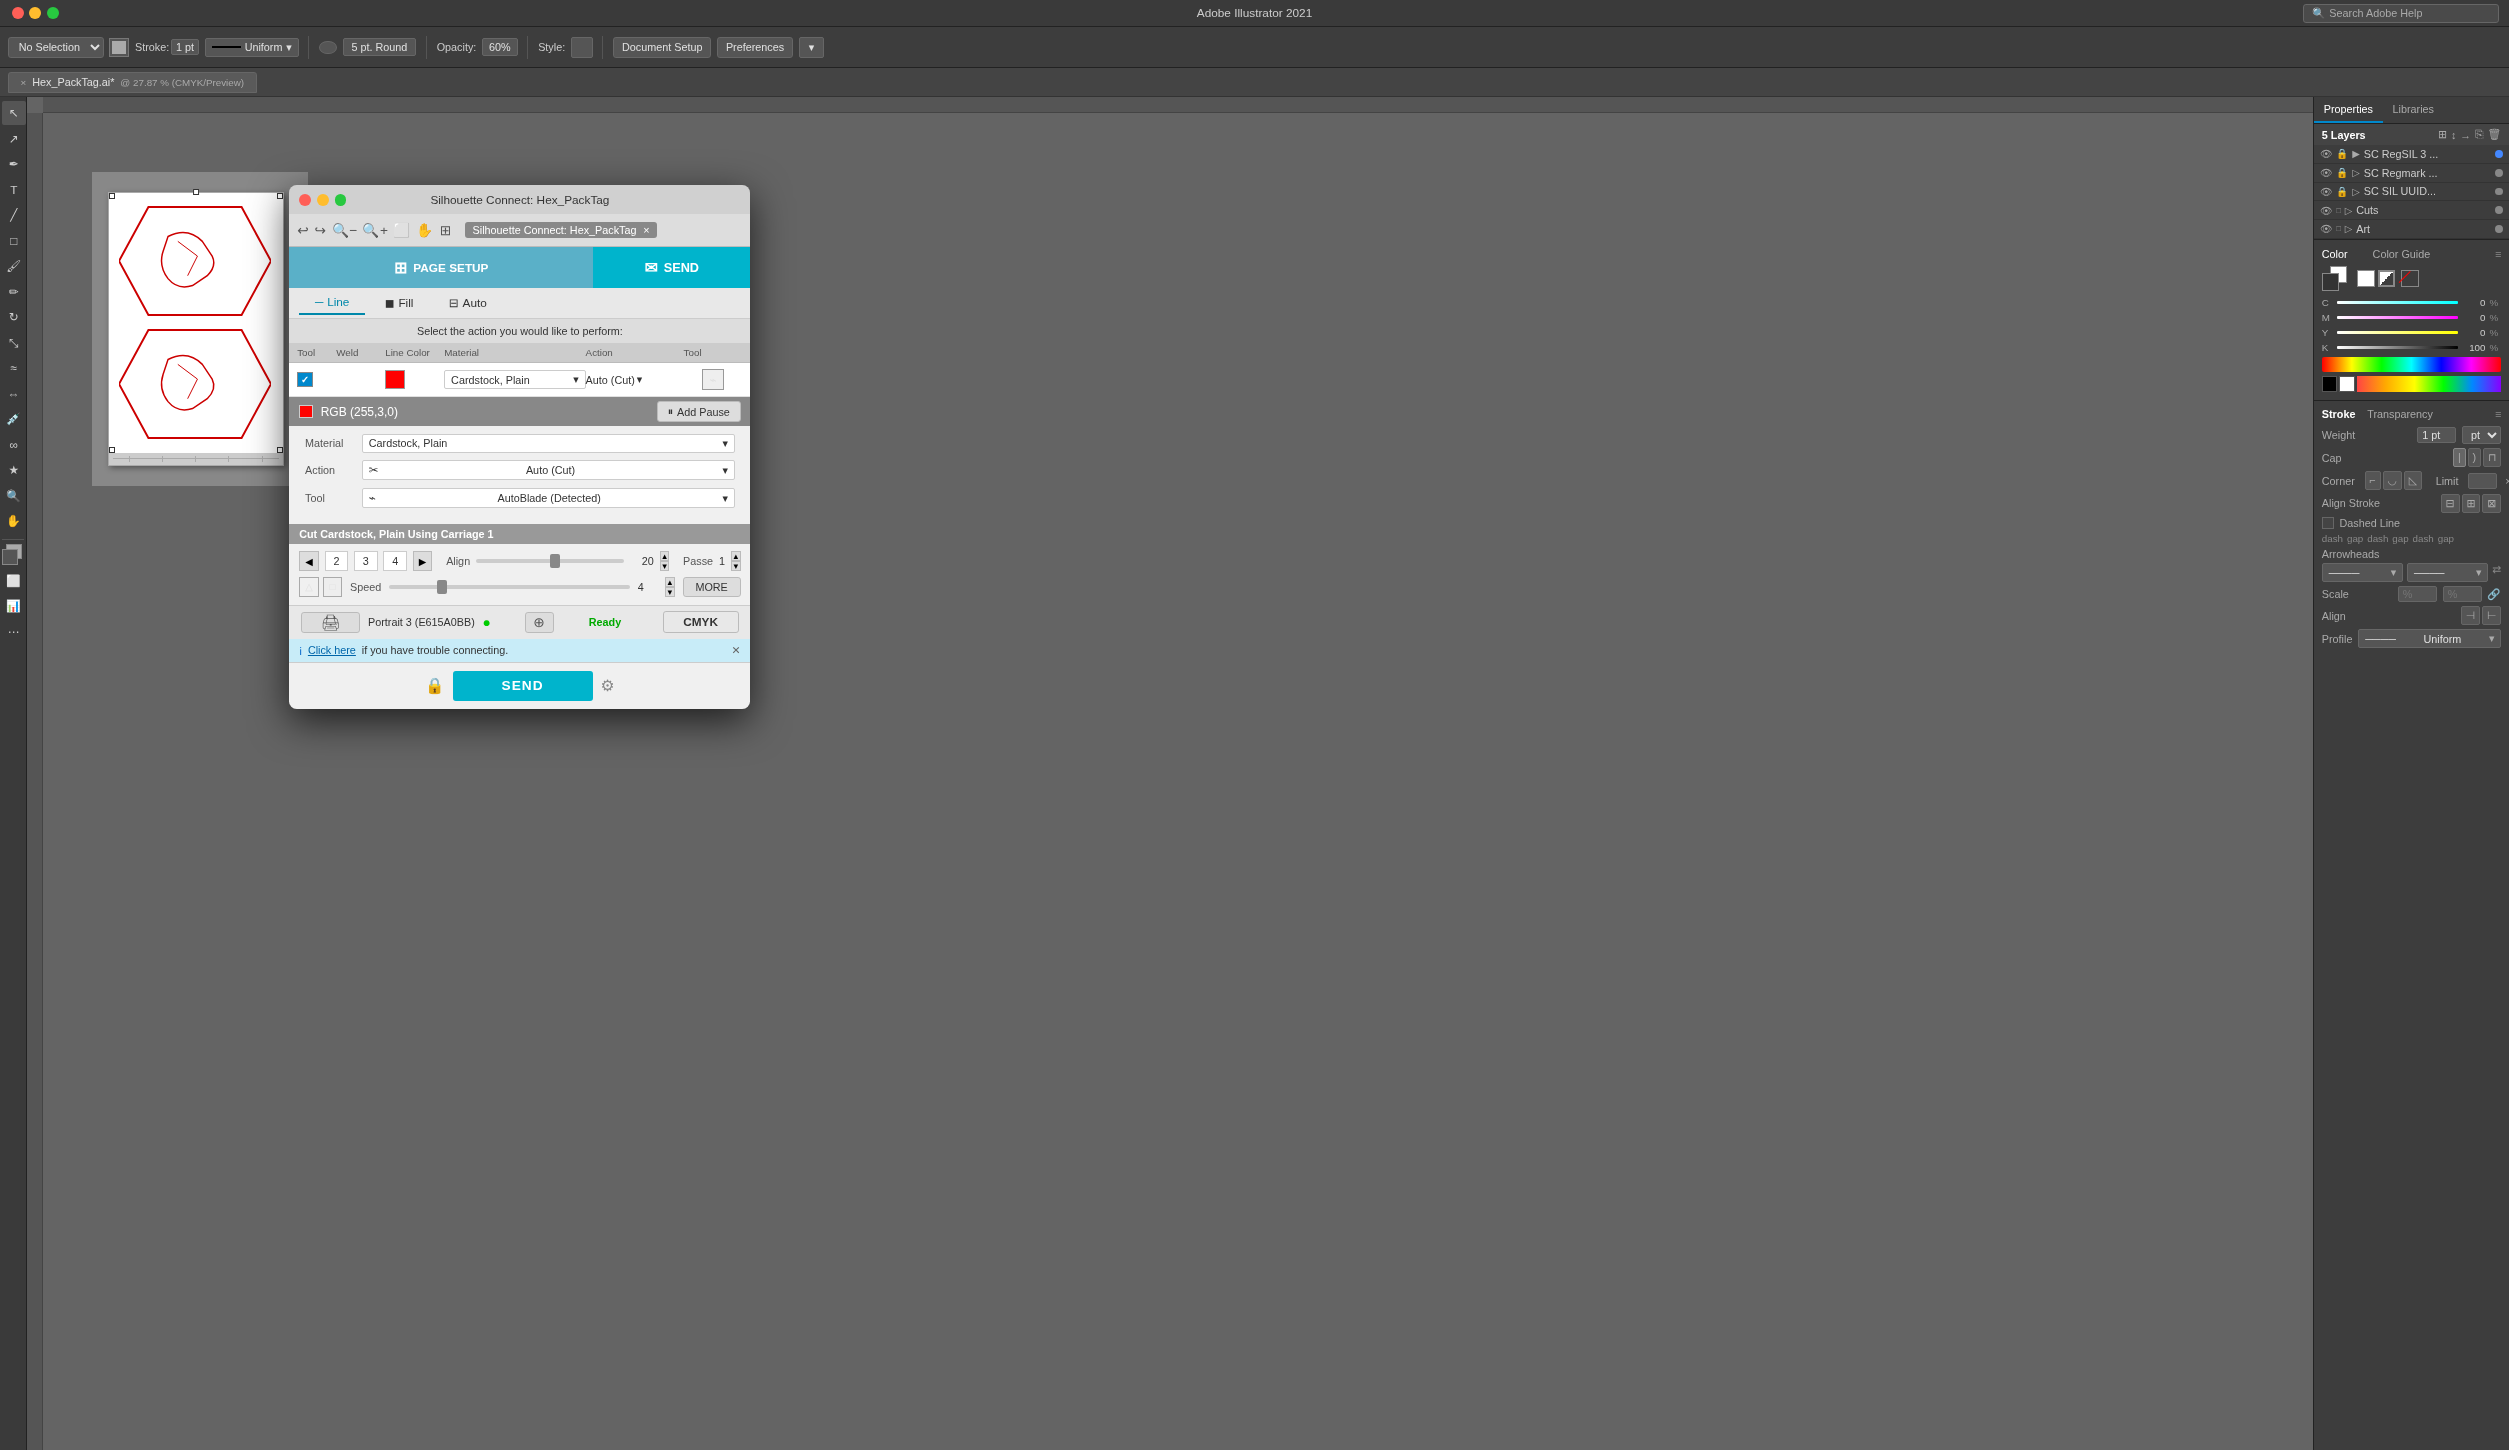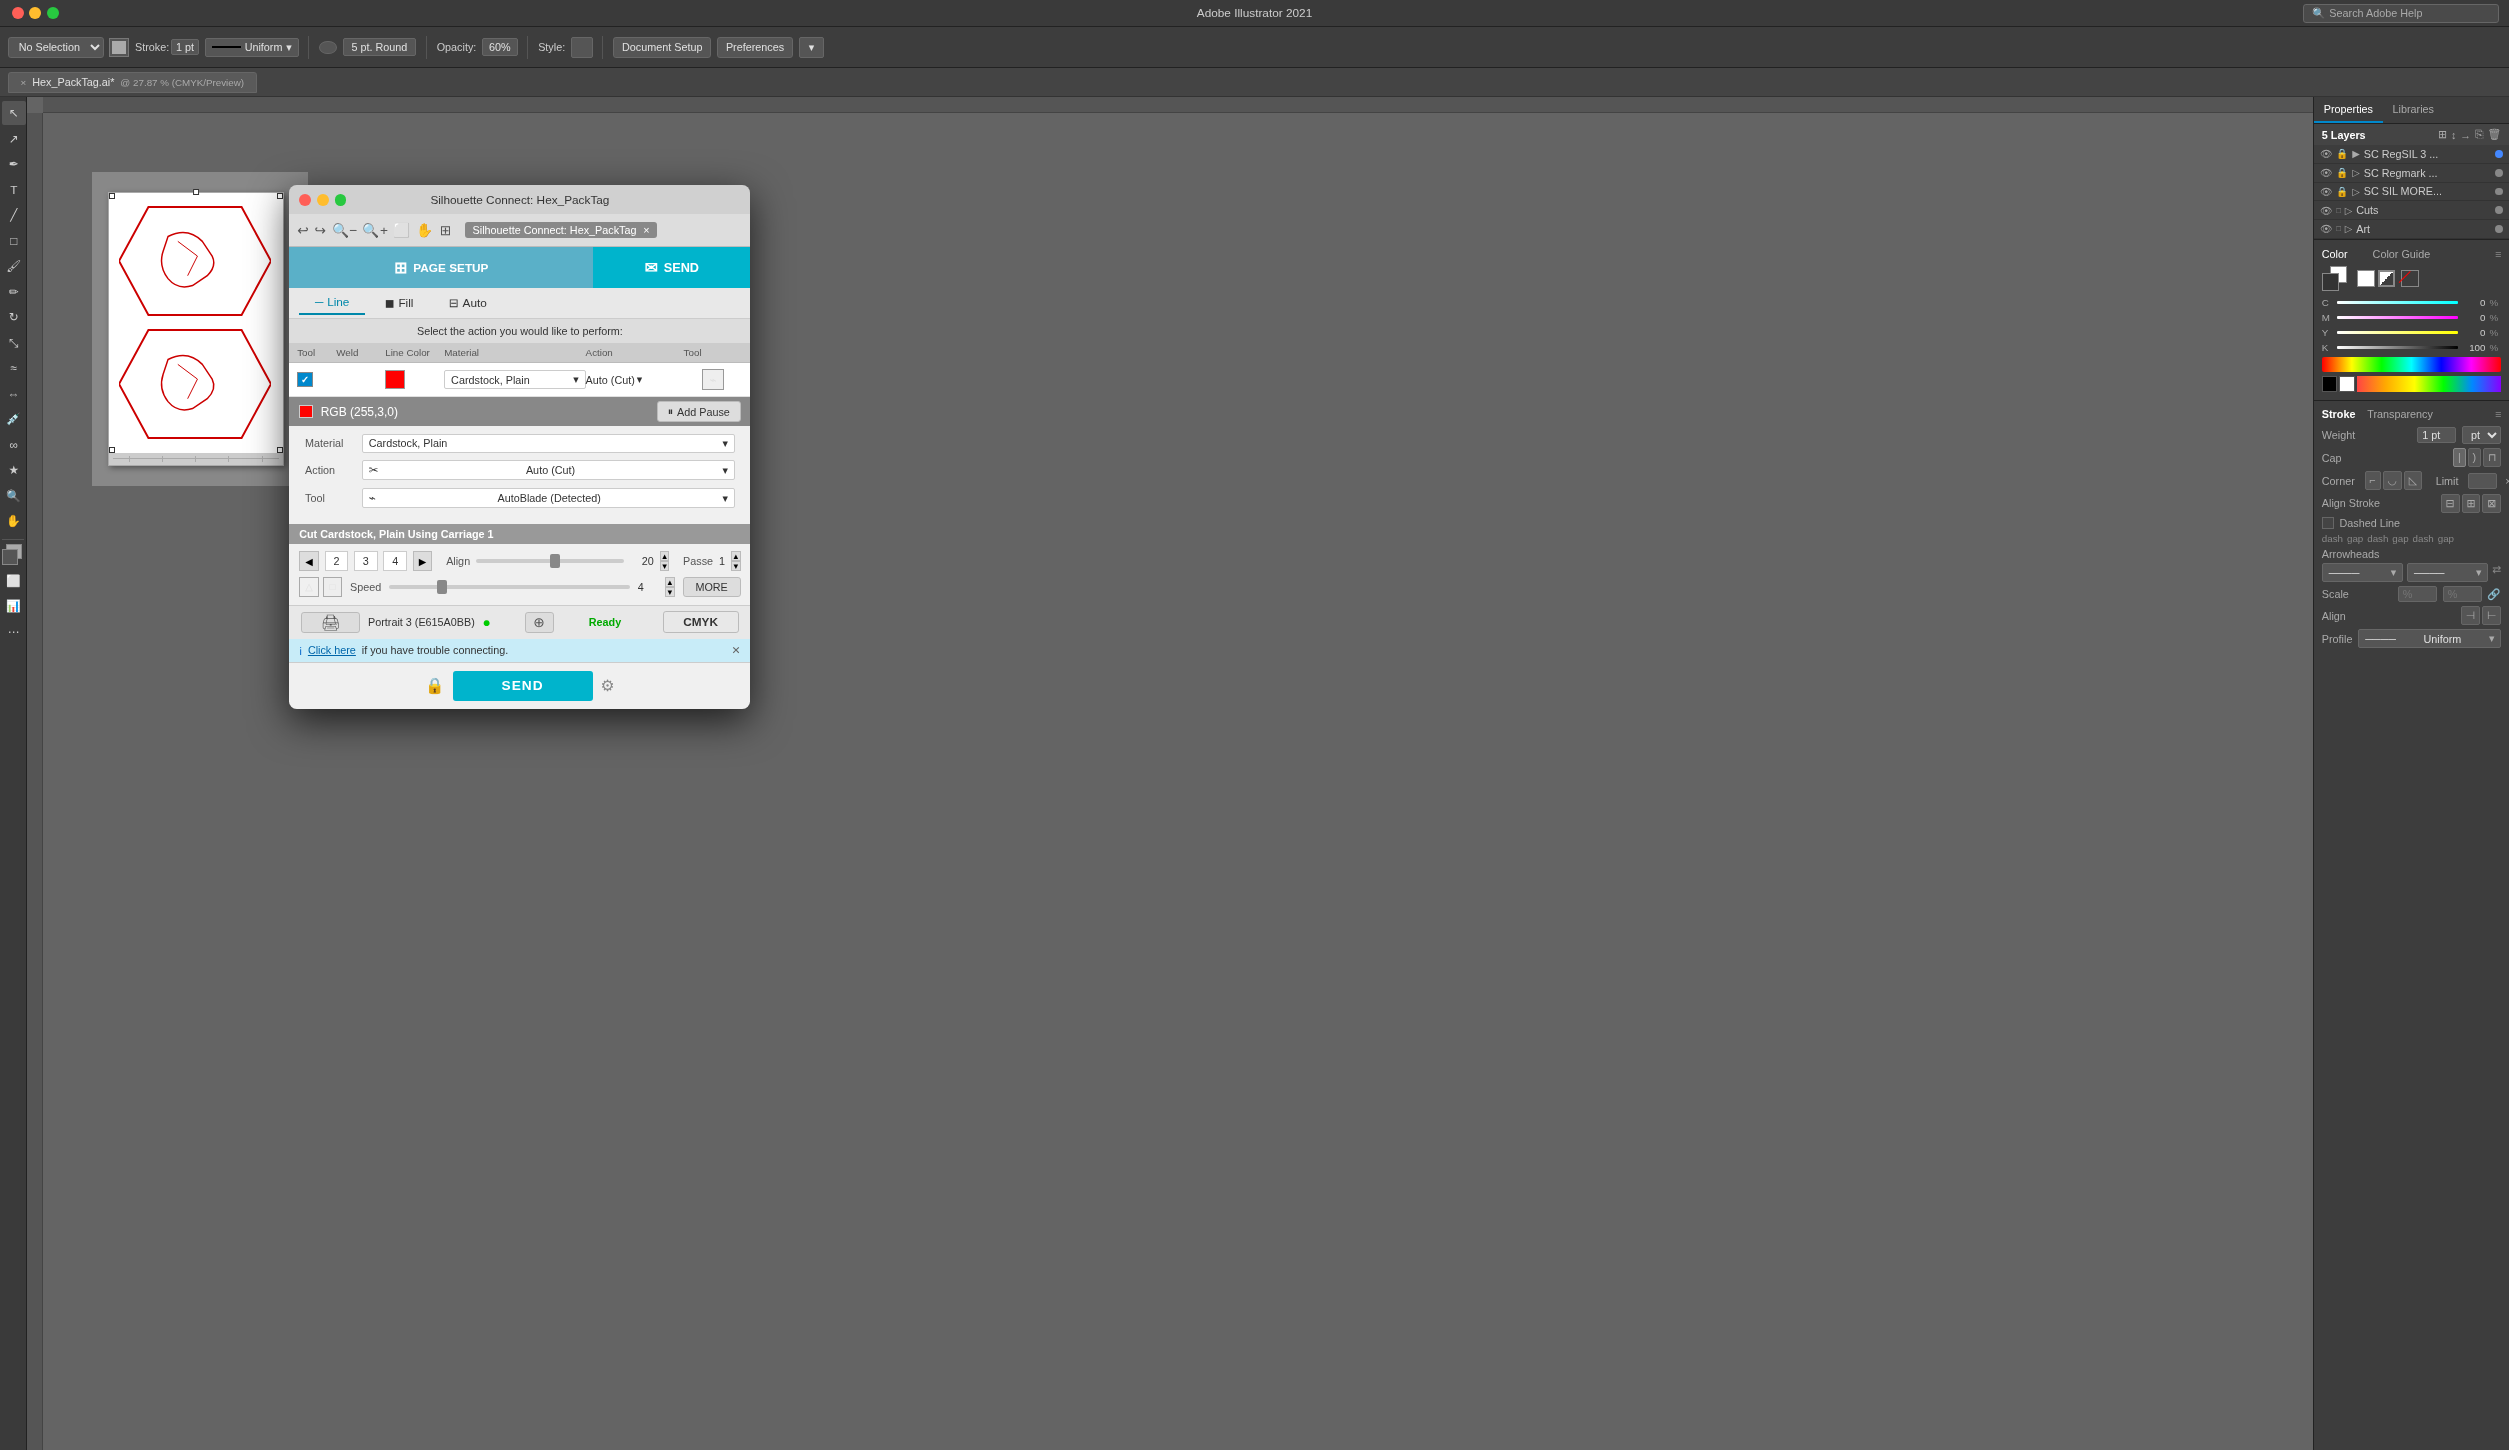--- a/index.html
+++ b/index.html
@@ -746,21 +746,21 @@
       <span style="font-size:9.8px;color:#aaa;">👁</span>
       <span style="font-size:9.8px;color:#aaa;">🔒</span>
       <span style="font-size:9.8px;color:#aaa;">▷</span>
       <span class="layer-name">SC Regmark ...</span>
       <div class="layer-dot"></div>
     </div>
     <div class="layer-item">
       <span style="font-size:9.8px;color:#aaa;">👁</span>
       <span style="font-size:9.8px;color:#aaa;">🔒</span>
       <span style="font-size:9.8px;color:#aaa;">▷</span>
-      <span class="layer-name">SC SIL MORE...</span>
+      <span class="layer-name">SC SIL UUID...</span>
       <div class="layer-dot"></div>
     </div>
     <div class="layer-item">
       <span style="font-size:9.8px;color:#aaa;">👁</span>
       <span style="font-size:9.8px;color:#888;font-size:7.8px;">□</span>
       <span style="font-size:9.8px;color:#aaa;">▷</span>
       <span class="layer-name">Cuts</span>
       <div class="layer-dot"></div>
     </div>
     <div class="layer-item">

